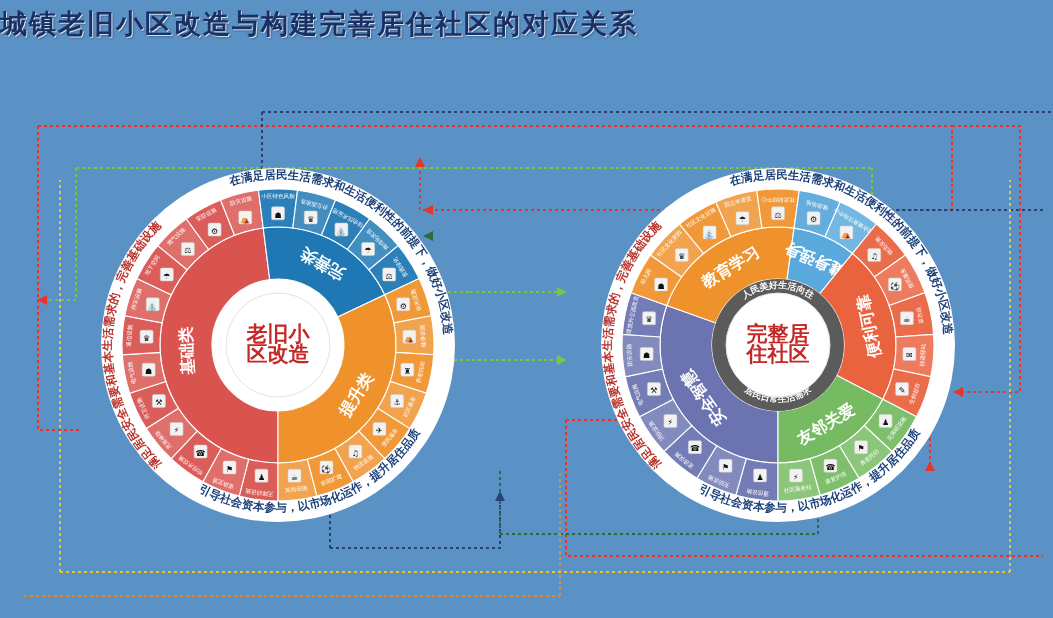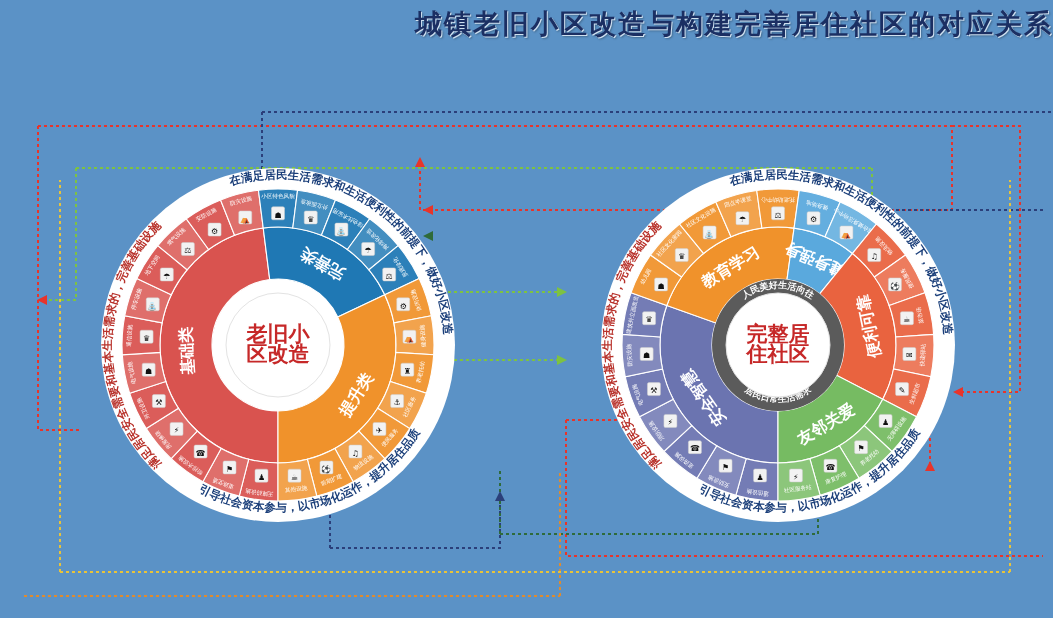--- a/index.html
+++ b/index.html
@@ -5,21 +5,21 @@
   html,body{margin:0;padding:0;}
   body{
     width:1053px;height:618px;overflow:hidden;
     background:#5b92c6;
     font-family:"DejaVu Sans","Liberation Sans",sans-serif;
     position:relative;
   }
   #stage{position:absolute;inset:0;}
   .title{
     position:absolute;left:0;right:0;top:6px;
-    text-align:right;
+    text-align:left;
     font-size:27px;font-weight:bold;letter-spacing:2px;
     color:#1b2f63;
     text-shadow:1px 1px 0 #cfe0f0, 2px 2px 2px rgba(0,0,0,.25);
     font-family:"DejaVu Sans","Liberation Sans",sans-serif;
   }
   svg#wheels{position:absolute;left:0;top:0;width:1053px;height:618px;}
   .seg{stroke:#ffffff;stroke-width:1.1;}
   .arcTxt{font-size:11.5px;fill:#1b3f7a;font-weight:bold;}
   .arcTxtRed{font-size:11.5px;fill:#b8312a;font-weight:bold;}
   .catTxt{font-weight:bold;}

